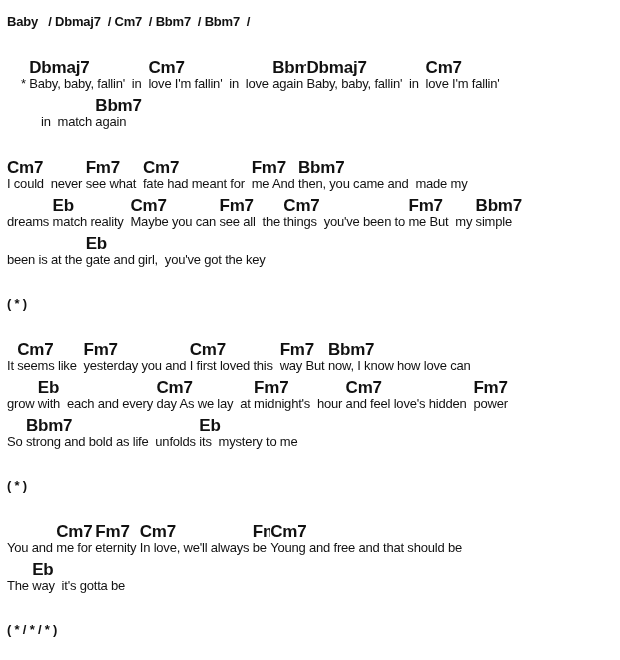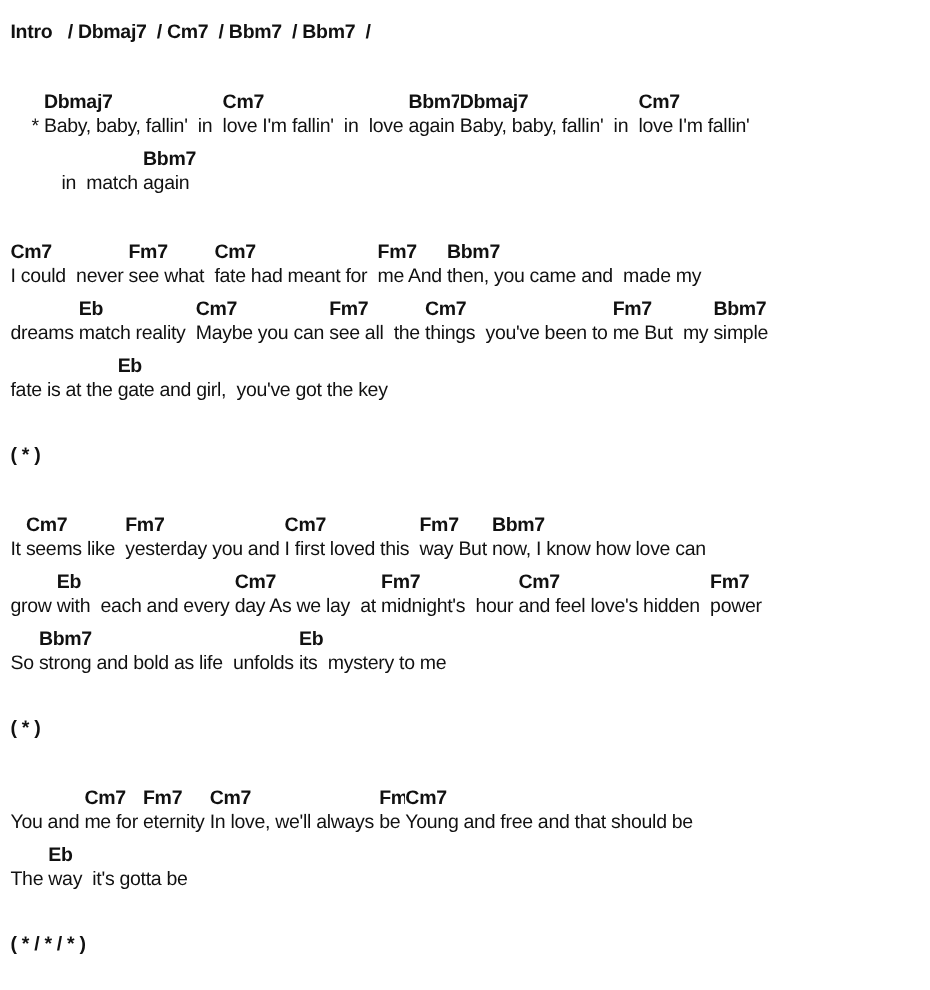--- a/index.html
+++ b/index.html
@@ -36,40 +36,40 @@
     white-space: pre;
     margin-bottom: 6px;
   }
   .pair:last-child { margin-bottom: 0; }
   .seg { position: relative; }
   .chord {
     position: absolute;
     left: 0;
     top: -16px;
     font-weight: bold;
-    font-size: 13px;
+    font-size: 17px;
     letter-spacing: -0.2px;
     white-space: pre;
     background: #ffffff;
     color: #111111;
   }
 </style>
 </head>
 <body>
 
 <div class="sheet">
-    <div class="block intro"><span class="intro-line">Intro   / Dbmaj7  / Cm7  / Bbm7  / Bbm7  /</span></div>
+    <div class="block intro"><span class="intro-line">Baby   / Dbmaj7  / Cm7  / Bbm7  / Bbm7  /</span></div>
     <div class="block verse">
       <div class="pair" style="padding-left: 14px;"><span class="seg">* </span><span class="seg"><span class="chord">Dbmaj7</span>Baby, baby, fallin'  in  </span><span class="seg"><span class="chord">Cm7</span>love I'm fallin'  in  love </span><span class="seg"><span class="chord">Bbm7</span>again </span><span class="seg"><span class="chord">Dbmaj7</span>Baby, baby, fallin'  in  </span><span class="seg"><span class="chord">Cm7</span>love I'm fallin'</span></div>
       <div class="pair" style="padding-left: 34px;"><span class="seg">in  match </span><span class="seg"><span class="chord">Bbm7</span>again</span></div>
     </div>
     <div class="block verse">
       <div class="pair"><span class="seg"><span class="chord">Cm7</span>I could  never </span><span class="seg"><span class="chord">Fm7</span>see what  </span><span class="seg"><span class="chord">Cm7</span>fate had meant for  </span><span class="seg"><span class="chord">Fm7</span>me And </span><span class="seg"><span class="chord">Bbm7</span>then, you came and  made my</span></div>
       <div class="pair"><span class="seg">dreams </span><span class="seg"><span class="chord">Eb</span>match reality  </span><span class="seg"><span class="chord">Cm7</span>Maybe you can </span><span class="seg"><span class="chord">Fm7</span>see all  the </span><span class="seg"><span class="chord">Cm7</span>things  you've been to </span><span class="seg"><span class="chord">Fm7</span>me But  my </span><span class="seg"><span class="chord">Bbm7</span>simple</span></div>
-      <div class="pair"><span class="seg">fate is at the </span><span class="seg"><span class="chord">Eb</span>gate and girl,  you've got the key</span></div>
+      <div class="pair"><span class="seg">been is at the </span><span class="seg"><span class="chord">Eb</span>gate and girl,  you've got the key</span></div>
     </div>
     <div class="block marker"><span class="marker-line">( * )</span></div>
     <div class="block verse">
       <div class="pair"><span class="seg">It </span><span class="seg"><span class="chord">Cm7</span>seems like  </span><span class="seg"><span class="chord">Fm7</span>yesterday you and </span><span class="seg"><span class="chord">Cm7</span>I first loved this  </span><span class="seg"><span class="chord">Fm7</span>way But </span><span class="seg"><span class="chord">Bbm7</span>now, I know how love can</span></div>
       <div class="pair"><span class="seg">grow </span><span class="seg"><span class="chord">Eb</span>with  each and every </span><span class="seg"><span class="chord">Cm7</span>day As we lay  at </span><span class="seg"><span class="chord">Fm7</span>midnight's  hour </span><span class="seg"><span class="chord">Cm7</span>and feel love's hidden  </span><span class="seg"><span class="chord">Fm7</span>power</span></div>
       <div class="pair"><span class="seg">So </span><span class="seg"><span class="chord">Bbm7</span>strong and bold as life  unfolds </span><span class="seg"><span class="chord">Eb</span>its  mystery to me</span></div>
     </div>
     <div class="block marker"><span class="marker-line">( * )</span></div>
     <div class="block verse">
       <div class="pair"><span class="seg">You and </span><span class="seg"><span class="chord">Cm7</span>me for </span><span class="seg"><span class="chord">Fm7</span>eternity </span><span class="seg"><span class="chord">Cm7</span>In love, we'll always </span><span class="seg"><span class="chord">Fm7</span>be </span><span class="seg"><span class="chord">Cm7</span>Young and free and that should be</span></div>

